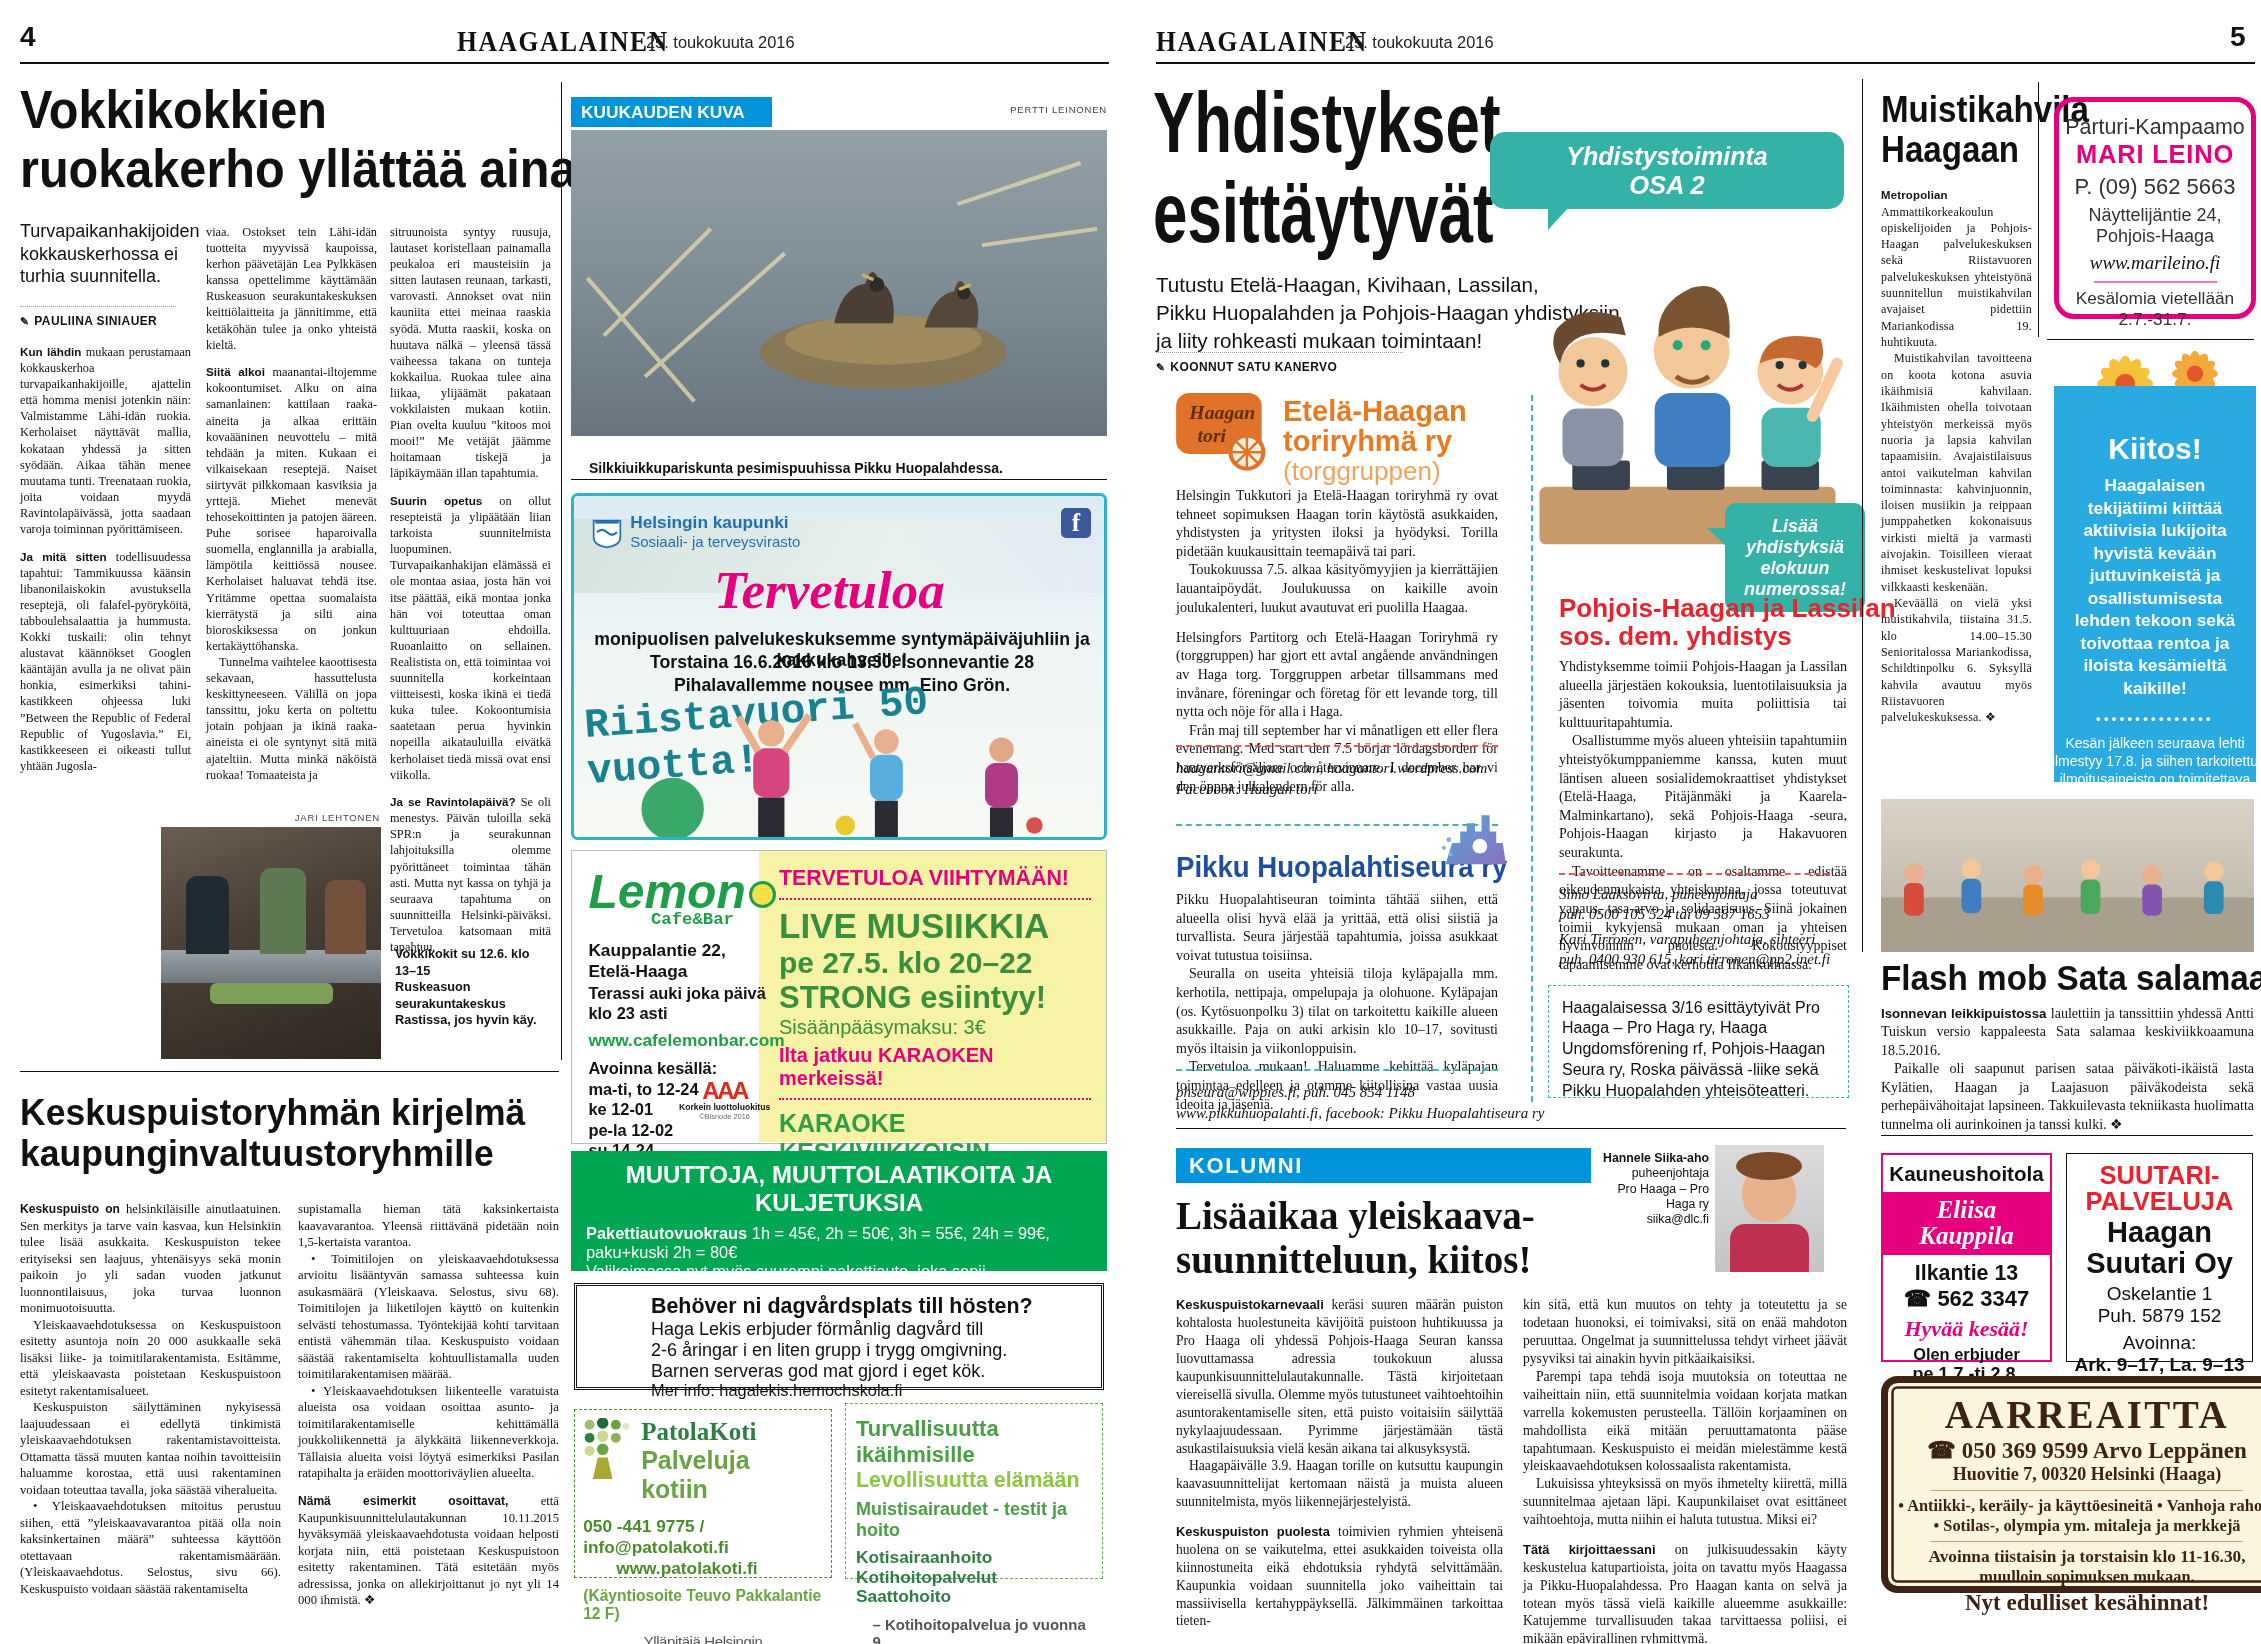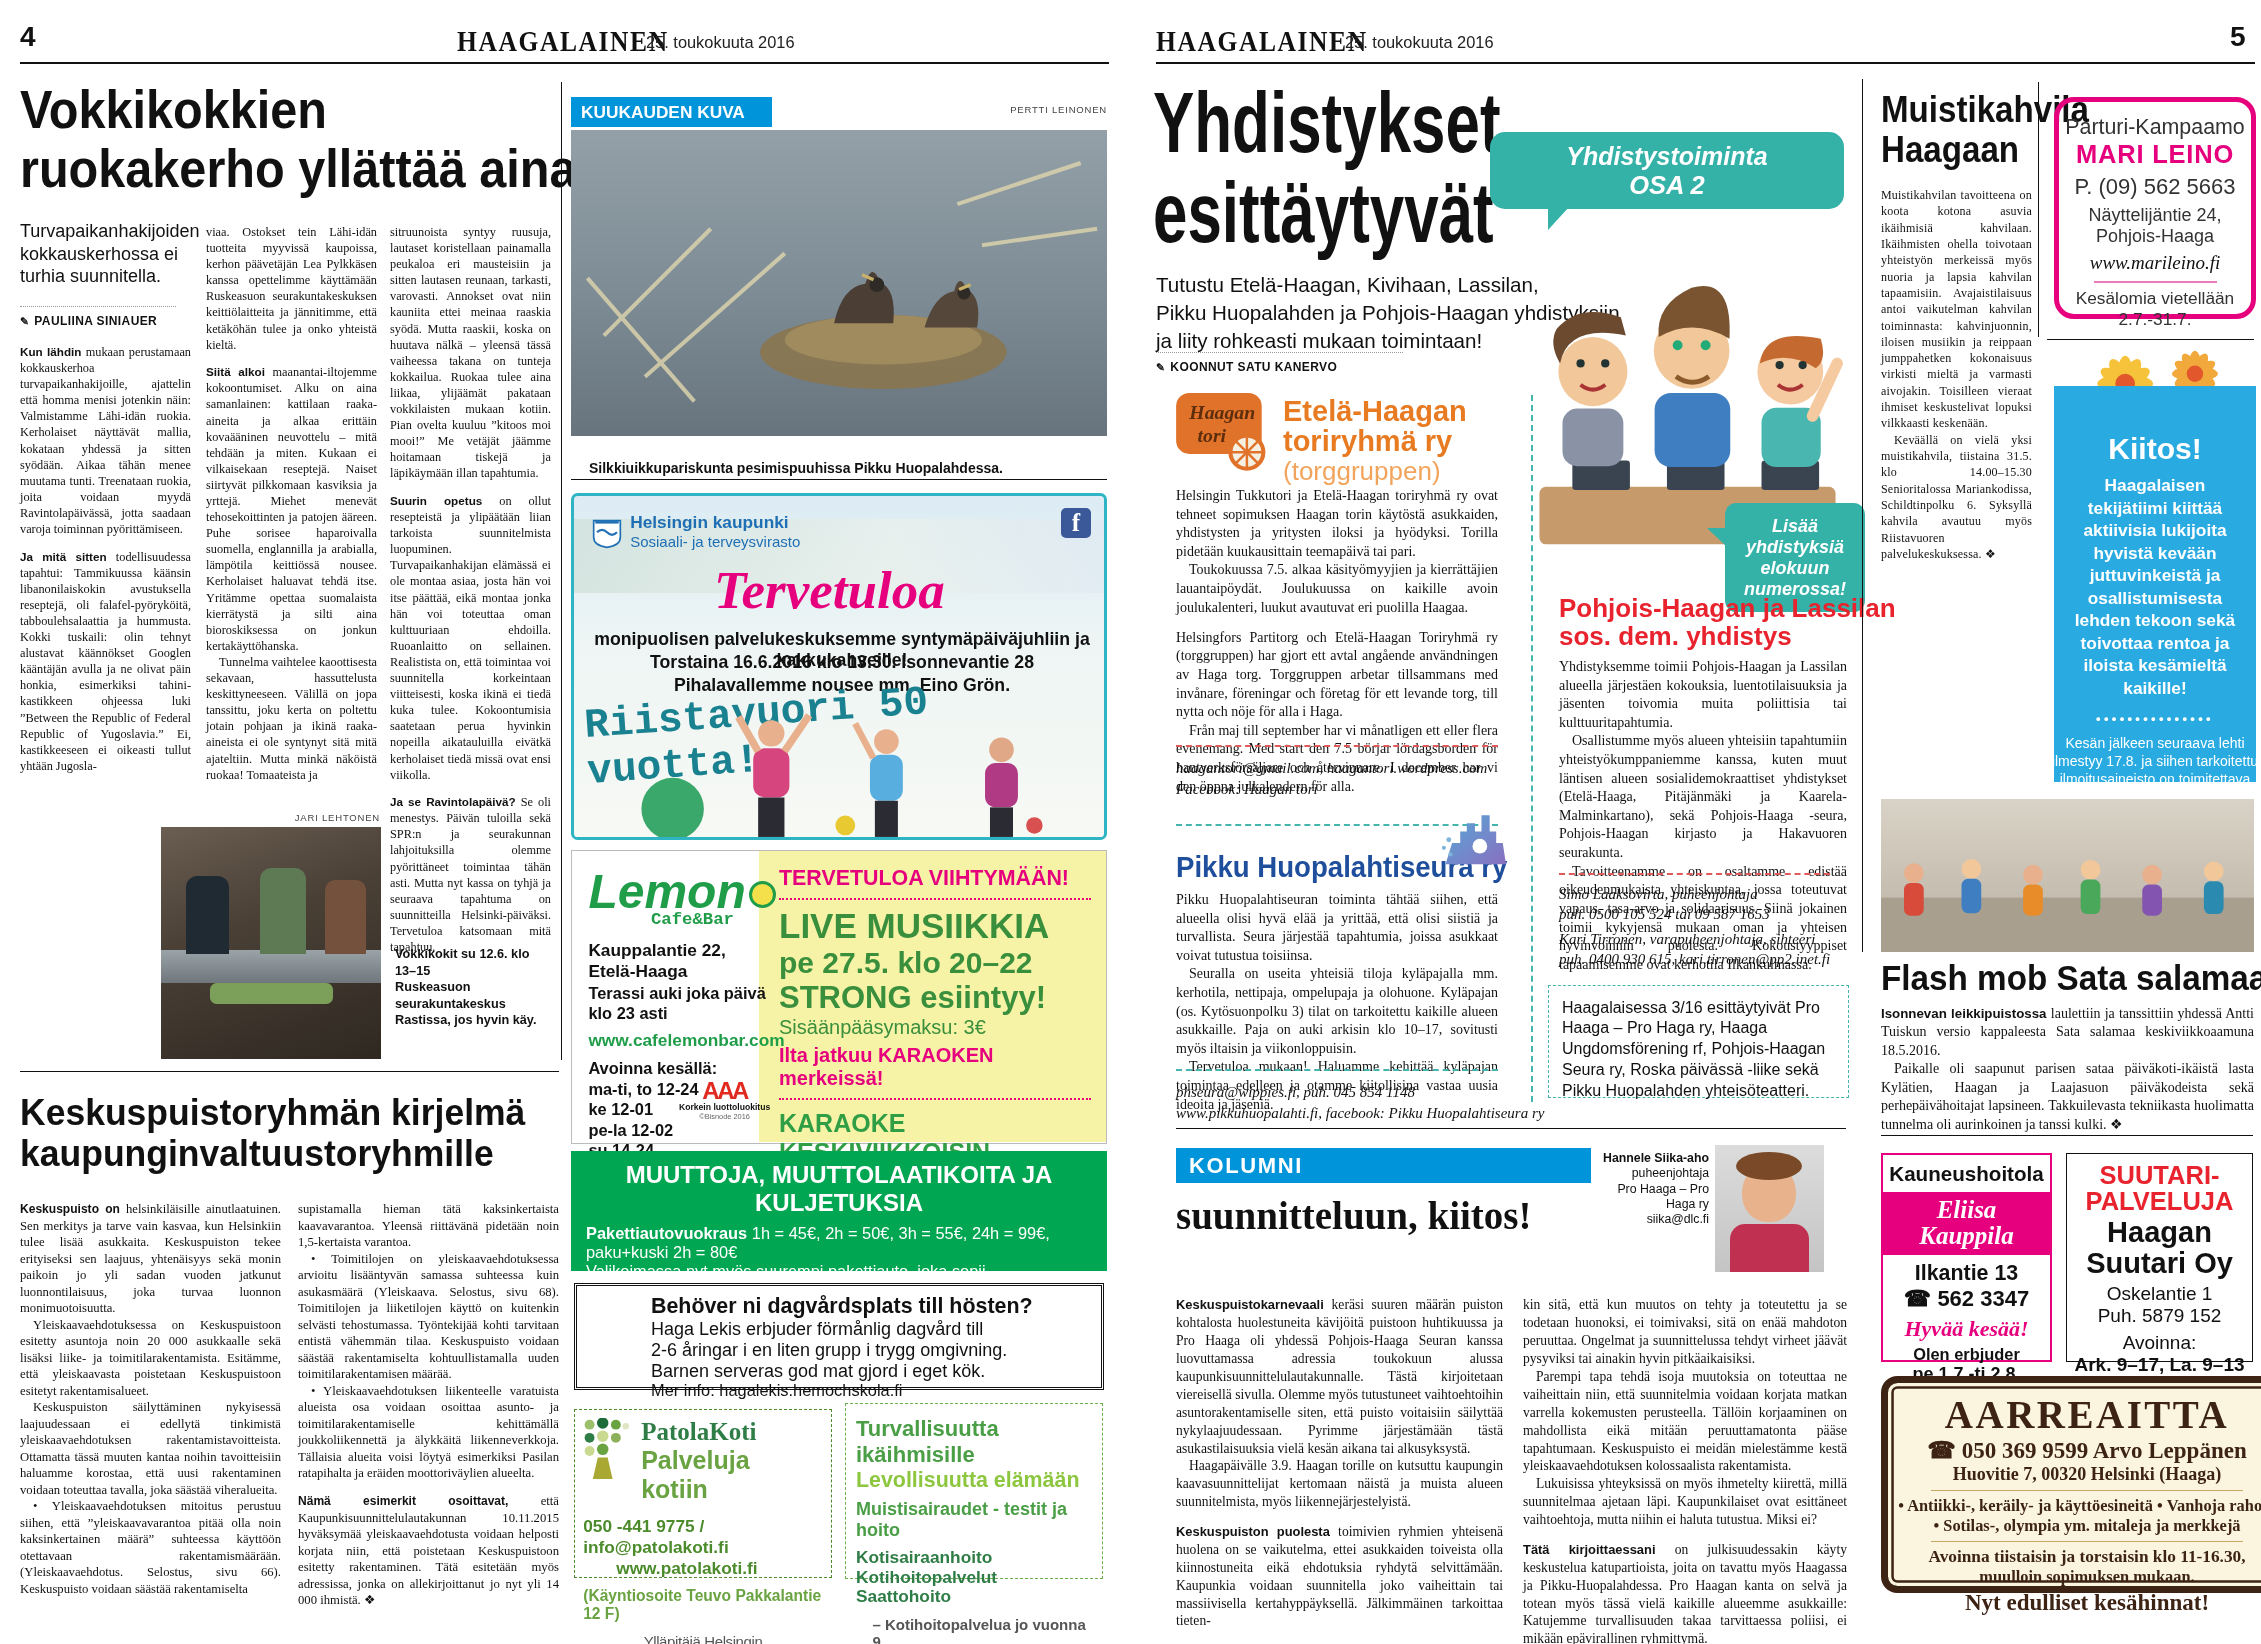--- a/index.html
+++ b/index.html
@@ -374,20 +374,21 @@
   <div class="abs ital" style="left:1559px;top:886px;font-size:15px;">Simo Laaksovirta, puheenjohtaja</div>
   <div class="abs ital" style="left:1559px;top:906px;font-size:15px;">puh. 0500 105 524 tai 09 587 1653</div>
   <div class="abs ital" style="left:1559px;top:931px;font-size:15px;">Kari Tirronen, varapuheenjohtaja, sihteeri</div>
   <div class="abs ital" style="left:1559px;top:951px;font-size:15px;">puh. 0400 930 615, kari.tirronen@pp2.inet.fi</div>
 
   <div class="abs" style="left:1548px;top:985px;width:301px;height:113px;border:1.6px dashed #45b6ae;box-sizing:border-box;padding:11.5px 13px;font-size:16px;line-height:1.3;">Haagalaisessa 3/16 esittäytyivät Pro Haaga – Pro Haga ry, Haaga Ungdomsförening rf, Pohjois-Haagan Seura ry, Roska päivässä -liike sekä Pikku Huopalahden yhteisöteatteri.</div>
 
   <div class="rule" style="left:1176px;top:1128px;width:670px;height:1.2px;"></div>
   <div class="abs" style="left:1176px;top:1148px;width:415px;height:35px;background:#0095db;color:#fff;font-weight:900;font-size:22px;line-height:35px;padding-left:13px;letter-spacing:1.6px;box-sizing:border-box;">KOLUMNI</div>
   <div class="abs serifb" style="left:1176px;top:1194px;font-weight:bold;font-size:39px;line-height:1.12;">
+    <div>Lisäaikaa yleiskaava-</div>
     <div>suunnitteluun, kiitos!</div>
   </div>
   <div class="abs" style="left:1587px;top:1151px;width:122px;text-align:right;font-size:12.3px;line-height:1.25;">
     <div style="font-weight:bold;">Hannele Siika-aho</div>
     <div>puheenjohtaja</div>
     <div>Pro Haaga – Pro Haga ry</div>
     <div>siika@dlc.fi</div>
   </div>
   <div class="photo" style="left:1715px;top:1145px;width:109px;height:127px;background:linear-gradient(#dcdcdc,#c4c4c4);">
     <div class="abs" style="left:27px;top:18px;width:54px;height:59px;border-radius:50% 50% 46% 46%;background:#e8b38c;"></div>
@@ -406,20 +407,21 @@
     <p class="bt gap"><b>Tätä kirjoittaessani </b><span>on julkisuudessakin käyty keskustelua katupartioista, joita on tavattu myös Haagassa ja Pikku-Huopalahdessa. Pro Haagan kanta on selvä ja totean myös tässä vielä kaikille alueemme asukkaille: Katujemme turvallisuuden takaa tarvittaessa poliisi, ei mikään epävirallinen ryhmittymä.</span></p>
 
   </div>
 
   <div class="rule" style="left:1862px;top:79px;width:1.2px;height:873px;"></div>
   <div class="rule" style="left:2038px;top:82px;width:1.2px;height:255px;"></div>
 
   <div class="abs bigtitle" style="left:1881px;top:92px;font-size:36px;transform:scaleX(.92);">Muistikahvila</div>
   <div class="abs bigtitle" style="left:1881px;top:132px;font-size:36px;transform:scaleX(.92);">Haagaan</div>
   <div class="abs colmk" style="left:1881px;top:187px;width:151px;">
+    <p class="bt"><b>Metropolian </b><span>Ammattikorkeakoulun opiskelijoiden ja Pohjois-Haagan palvelukeskuksen sekä Riistavuoren palvelukeskuksen yhteistyönä suunnitellun muistikahvilan avajaiset pidettiin Mariankodissa 19. huhtikuuta.</span></p>
     <p class="bt"><span>Muistikahvilan tavoitteena on koota kotona asuvia ikäihmisiä kahvilaan. Ikäihmisten ohella toivotaan yhteistyön merkeissä myös nuoria ja lapsia kahvilan tapaamisiin. Avajaistilaisuus antoi vaikutelman kahvilan toiminnasta: kahvinjuonnin, iloisen musiikin ja reippaan jumppahetken kokonaisuus virkisti mieltä ja varmasti aivojakin. Toisilleen vieraat ihmiset keskustelivat lopuksi vilkkaasti keskenään.</span></p>
     <p class="bt"><span>Keväällä on vielä yksi muistikahvila, tiistaina 31.5. klo 14.00–15.30 Senioritalossa Mariankodissa, Schildtinpolku 6. Syksyllä kahvila avautuu myös Riistavuoren palvelukeskuksessa. ❖</span></p>
   </div>
 
   <div class="abs adcenter" style="left:2054px;top:97px;width:202px;height:222px;border:5px solid #e6007e;border-radius:20px;box-sizing:border-box;padding-top:13px;">
     <div style="font-size:21.4px;color:#333;">Parturi-Kampaamo</div>
     <div style="font-size:25.5px;font-weight:900;color:#e6007e;letter-spacing:0.8px;">MARI LEINO</div>
     <div style="font-size:22px;color:#333;margin-top:5px;">P. (09) 562 5663</div>
     <div style="font-size:18px;color:#333;margin-top:5px;">Näyttelijäntie 24,</div>
     <div style="font-size:18px;color:#333;">Pohjois-Haaga</div>

